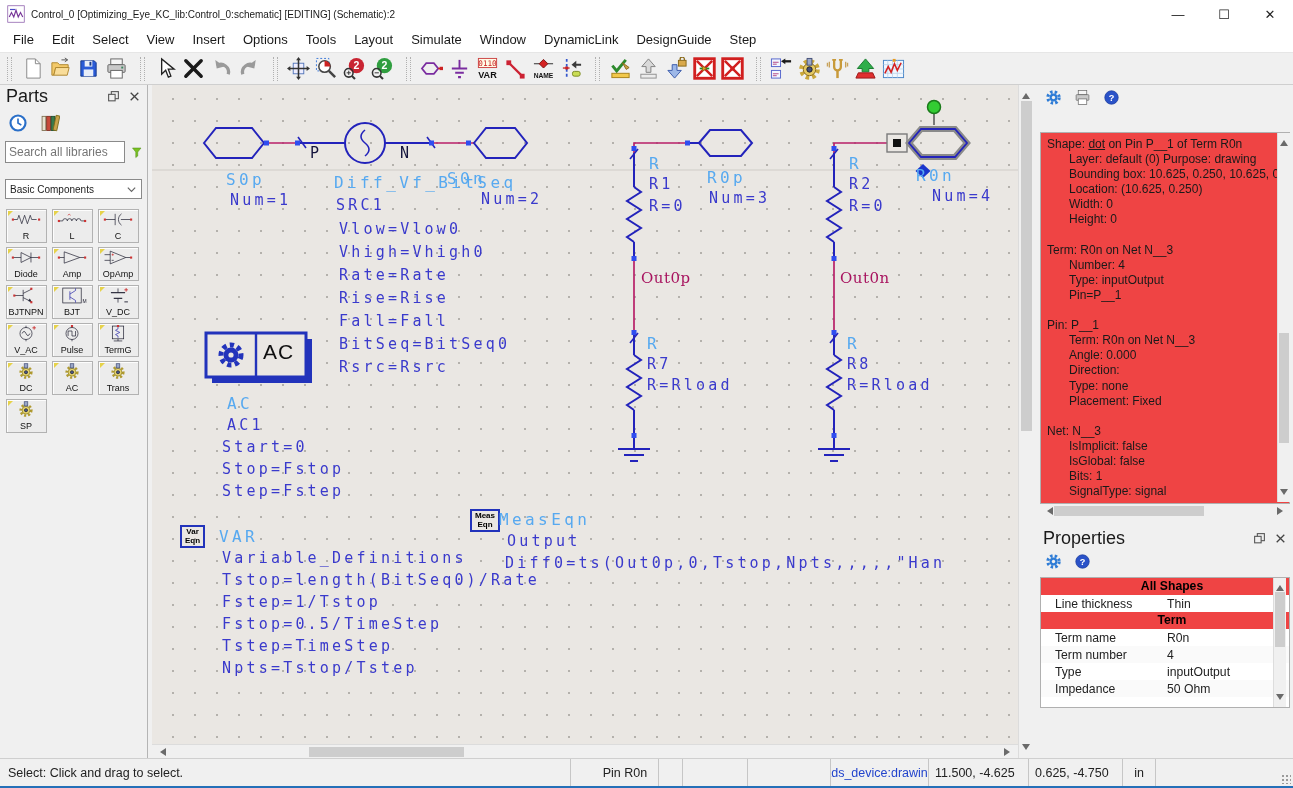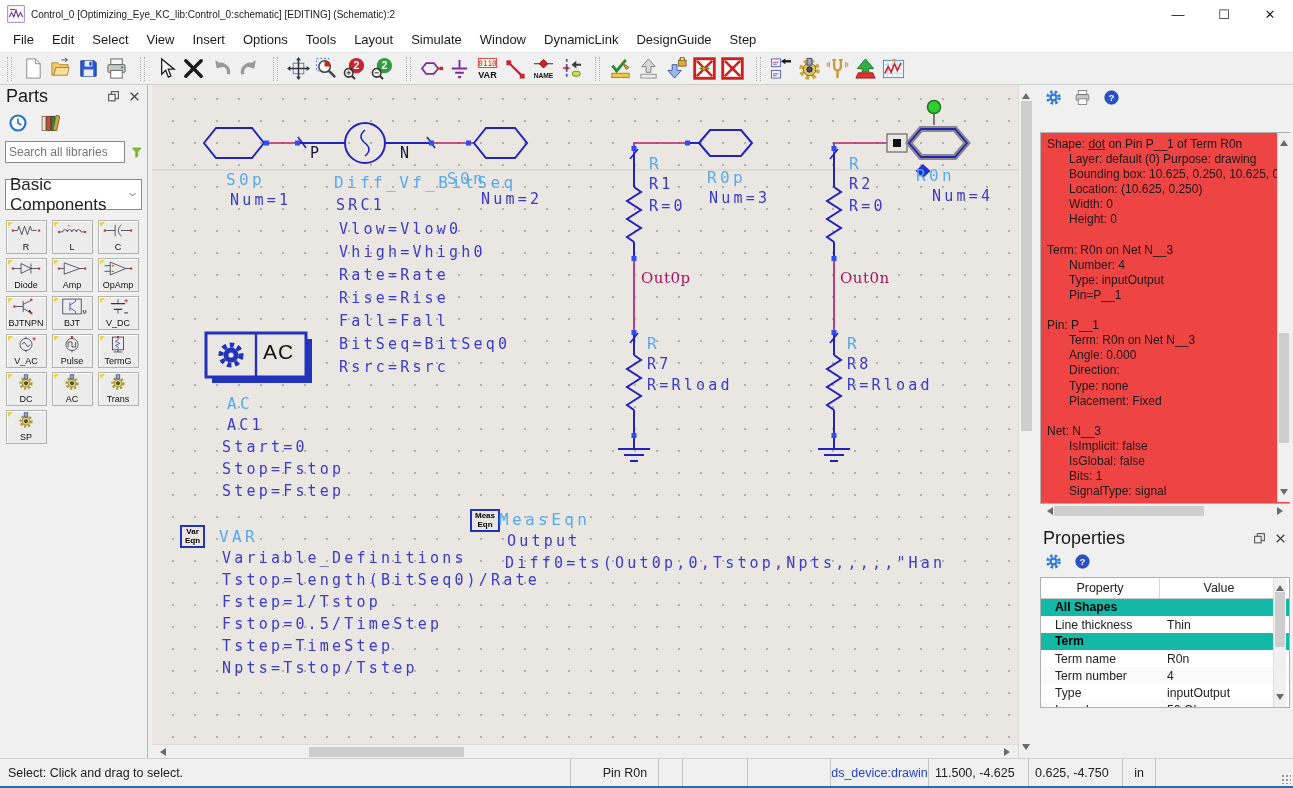--- a/index.html
+++ b/index.html
@@ -28,21 +28,21 @@
   
   #parts{position:absolute;left:0;top:85px;width:148px;height:673px;background:#f0f0f0;border-right:1px solid #b4b4b4;box-sizing:border-box;}
   .pnl-head{height:22px;display:flex;align-items:center;padding:0 6px;font-size:18px;color:#1a1a1a;}
   .pnl-head .sp{margin-left:auto;display:flex;gap:8px;align-items:center;}
   .pnl-head svg{width:13px;height:13px;}
   #parts-icons{display:flex;gap:12px;padding:6px 4px 4px 8px;align-items:center;}
   #parts-icons svg{width:20px;height:20px;}
   #searchrow{display:flex;align-items:center;gap:6px;padding:4px 4px 0 5px;}
   #search-input{width:112px;height:18px;border:1px solid #8a8a8a;font-size:12px;padding:1px 3px;font-family:"Liberation Sans",sans-serif;}
   #searchrow svg{width:17px;height:17px;}
-  #libselect{margin:16px 4px 4px 5px;width:137px;height:31px;background:#fff;border:1px solid #8a8a8a;display:flex;align-items:center;justify-content:space-between;padding:0 4px;font-size:17px;box-sizing:border-box;}
+  #libselect{margin:16px 4px 4px 5px;width:137px;height:20px;background:#fff;border:1px solid #8a8a8a;display:flex;align-items:center;justify-content:space-between;padding:0 4px;font-size:10px;box-sizing:border-box;}
   #libselect svg{width:11px;height:11px;}
   #partgrid{display:flex;flex-wrap:wrap;padding:4px 0 0 3px;width:144px;}
   .part{width:41px;height:34px;margin:2px 2.5px;background:#ececec;border:1px solid #b2b2b2;box-shadow:inset 1px 1px 0 #fdfdfd;display:flex;flex-direction:column;align-items:center;justify-content:flex-end;position:relative;box-sizing:border-box;}
   .part::before{content:"";position:absolute;left:1px;top:1px;border-top:5px solid #e6d24a;border-right:5px solid transparent;}
   .part svg{width:36px;height:17px;position:absolute;top:1px;left:1px;}
   .plabel{font-size:9px;line-height:11px;color:#111;}
 
   
   #canvas-area{position:absolute;left:152px;top:85px;width:881px;height:673px;}
   #canvas{position:absolute;left:0;top:0;width:866px;height:659px;background:#eae7e3;overflow:hidden;
@@ -80,21 +80,21 @@
   #info-vscroll{position:absolute;left:240px;top:48px;width:12px;height:369px;background:#f0f0f0;border-left:1px solid #ddd;}
   #info-hscroll{position:absolute;left:3px;top:420px;width:250px;height:12px;background:#f0f0f0;}
   
   #prop-table{position:absolute;left:3px;top:50px;width:250px;height:131px;background:#fff;border:1px solid #b0b0b0;box-sizing:border-box;overflow:hidden;}
   #prop-head{display:flex;height:20px;border-bottom:1px solid #c8c8c8;font-size:12.5px;}
   #prop-head div{flex:0 0 118px;text-align:center;line-height:20px;border-right:1px solid #d8d8d8;}
   .prow{display:flex;height:17px;font-size:12.2px;align-items:center;}
   .prow.alt{background:#fafafa;}
   .prow .pc{flex:0 0 118px;padding-left:14px;box-sizing:border-box;overflow:hidden;white-space:nowrap;}
   .prow .vc{flex:1;padding-left:8px;overflow:hidden;white-space:nowrap;}
-  .psec{background:#14b8a6;font-weight:bold;color:#000;padding-left:14px;height:17px;line-height:17px;font-size:12.2px;}
+  .psec{background:#ef4444;font-weight:bold;color:#000;padding-left:14px;height:17px;line-height:17px;font-size:12.2px;text-align:center;}
   #prop-vscroll{position:absolute;left:236px;top:51px;width:12px;height:129px;background:#f0f0f0;border-left:1px solid #ddd;}
 
   
   #statusbar{position:absolute;left:0;top:758px;width:1293px;height:28px;background:#f0f0f0;border-top:1px solid #cfcfcf;display:flex;align-items:stretch;font-size:12.5px;}
   .scell{border-left:1px solid #c6c6c6;display:flex;align-items:center;padding:0 6px;box-sizing:border-box;white-space:nowrap;overflow:hidden;}
   .scell:first-child{border-left:none;padding-left:8px;}
   .scell.link{color:#2244cc;}
   #grip{position:absolute;right:2px;bottom:4px;width:10px;height:10px;
         background-image:radial-gradient(circle,#9a9a9a 1px,transparent 1.2px);background-size:4px 4px;}
 </style>
@@ -796,24 +796,20 @@
           <circle cx="12" cy="12" r="8" fill="none" stroke="#2e7cd6" stroke-width="4.4" stroke-dasharray="3.4 3"></circle>
           <circle cx="12" cy="12" r="5.5" fill="#2e7cd6"></circle>
           <circle cx="12" cy="12" r="2.4" fill="#f0f0f0"></circle>
         </svg>
       <svg viewBox="0 0 24 24">
           <circle cx="12" cy="12" r="9.5" fill="#2a52c8" stroke="#1a3a9a"></circle>
           <text x="12" y="16.5" font-size="13" font-weight="bold" fill="#fff" text-anchor="middle" font-family="sans-serif">?</text>
         </svg>
     </div>
     <div id="prop-table">
-      <div id="prop-head">
-        <div>Property</div>
-        <div>Value</div>
-      </div>
       <div id="prop-rows">
           <div class="psec">All Shapes</div>
           <div class="prow">
             <div class="pc">Line thickness</div>
             <div class="vc">Thin</div>
           </div>
           <div class="psec">Term</div>
           <div class="prow">
             <div class="pc">Term name</div>
             <div class="vc">R0n</div>

